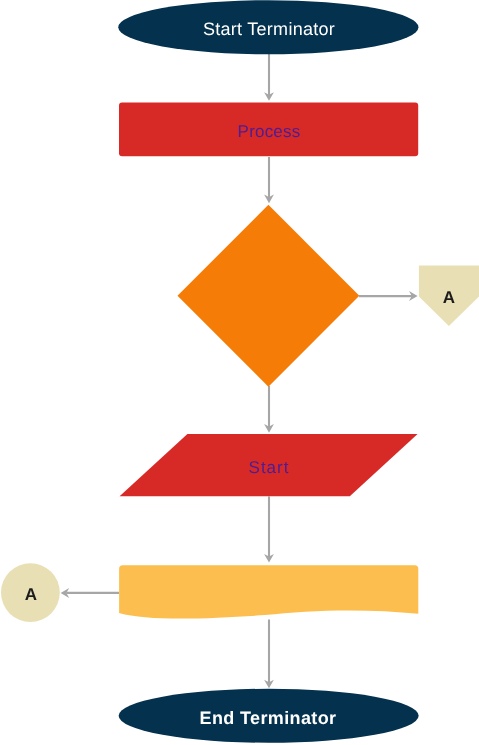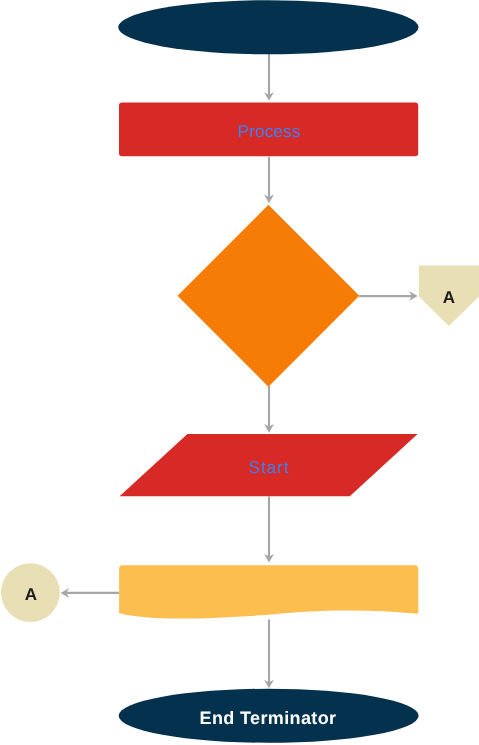--- a/index.html
+++ b/index.html
@@ -1,21 +1,21 @@
 <!DOCTYPE html>
 <html><head>
 <meta charset="utf-8">
 <title>Flowchart</title>
 <style>
   html,body{margin:0;padding:0;background:#ffffff;}
   body{width:479px;height:745px;overflow:hidden;font-family:"Liberation Sans",sans-serif;}
   #canvas{position:relative;width:479px;height:745px;background:#ffffff;}
   #shapes{position:absolute;left:0;top:0;}
   .lbl{position:absolute;white-space:nowrap;line-height:1;text-align:center;-webkit-font-smoothing:antialiased;text-rendering:geometricPrecision;will-change:transform;transform:translateZ(0);}
-  .node-label{font-size:17px;color:#3b82f6;}
+  .node-label{font-size:17px;color:#4c1d95;}
   .term-label{font-size:18px;color:#ffffff;}
   #lbl-process{letter-spacing:0.2px;}
   #lbl-decision{letter-spacing:0.55px;}
   #lbl-data{letter-spacing:0.97px;}
   #lbl-document{letter-spacing:1.05px;}
   #lbl-start{letter-spacing:0.28px;}
   #lbl-end{letter-spacing:0.37px;}
   .conn-label{font-size:17px;font-weight:bold;color:#1c1c1c;}
 </style>
 </head>
@@ -57,19 +57,20 @@
   <ellipse cx="268.35" cy="27.25" rx="150.1" ry="27.05" fill="#03314e"></ellipse>
   <rect x="119" y="102.4" width="299.2" height="53.8" rx="3" ry="3" fill="#d72a27"></rect>
   <polygon points="268.4,204.8 359.3,295.75 268.4,386.7 177.5,295.75" fill="#f57c07"></polygon>
   <polygon points="418.9,265.5 479,265.5 479,296.5 448.9,326.0 418.9,296.5" fill="#e8e0b4"></polygon>
   <polygon points="187.4,434 417.6,434 349.8,496.3 119.6,496.3" fill="#d72a27"></polygon>
   <path d="M 122.6 565.2 L 414.7 565.2 A 3.6 3.6 0 0 1 418.3 568.8 L 418.3 613.8 C 370 608.6 310 609.6 265 615.1 C 212 618.6 148 621.6 119.1 613.0 L 119.1 568.8 A 3.6 3.6 0 0 1 122.7 565.2 Z" fill="#fcbf4f"></path>
   <circle cx="30.4" cy="592.6" r="29.4" fill="#e8e0b4"></circle>
   <ellipse cx="268.65" cy="715.75" rx="150" ry="27" fill="#03314e"></ellipse>
 </svg>
 
+<div class="lbl term-label" id="lbl-start" style="left:68.7px;top:19.8px;width:400px;">Start Terminator</div>
 <div class="lbl node-label" id="lbl-process" style="left:68.6px;top:122.5px;width:400px;">Process</div>
 <div class="lbl conn-label" style="left:418.9px;top:289.3px;width:60px;">A</div>
 <div class="lbl node-label" id="lbl-data" style="left:68.6px;top:458.5px;width:400px;">Start</div>
 <div class="lbl conn-label" style="left:0.5px;top:586.2px;width:60px;">A</div>
 <div class="lbl term-label" id="lbl-end" style="left:67.7px;top:708.8px;width:400px;font-weight:bold;">End Terminator</div>
 
 </div>
 
 </body></html>

